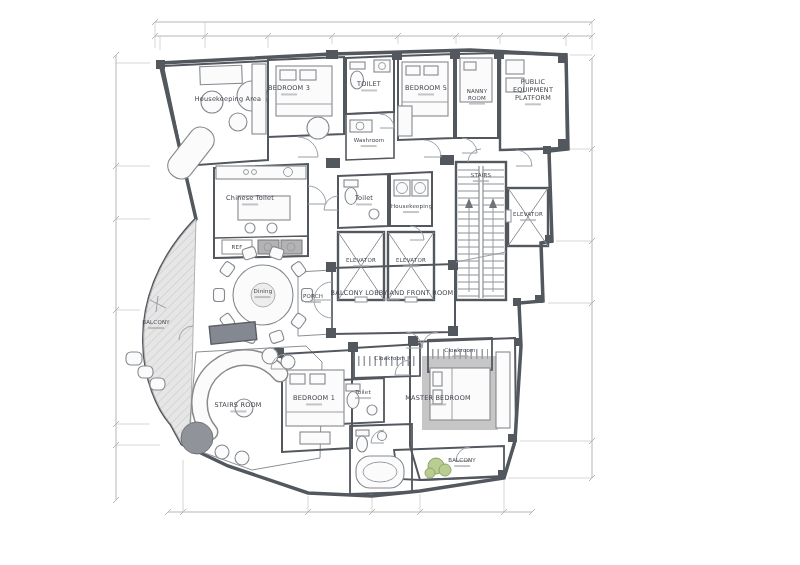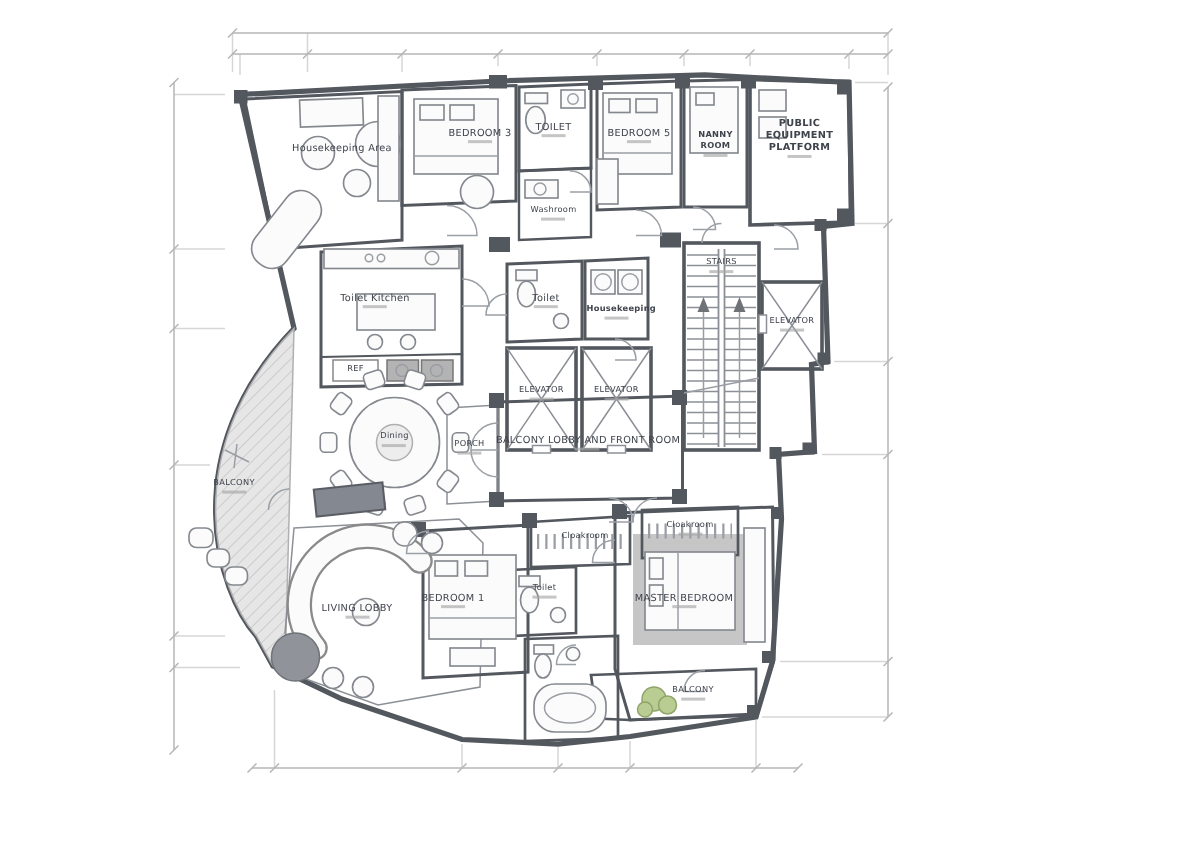--- a/index.html
+++ b/index.html
@@ -13,21 +13,21 @@
   .door{stroke:#9aa0a6;fill:none;stroke-width:1;}
   .dim{stroke:#b6b6b6;fill:none;stroke-width:1;}
   .ext{stroke:#d6d6d6;fill:none;stroke-width:1;}
   .furn{fill:#fbfbfb;stroke:#85898f;stroke-width:1.1;}
   .furnline{stroke:#9a9ea4;fill:none;stroke-width:1;}
   
   .lbl{position:absolute;transform:translate(-50%,-50%);text-align:center;
        color:var(--label,#3f434c);font-size:6.5px;line-height:1.25;letter-spacing:.2px;
        white-space:nowrap;}
   .lbl.tiny{font-size:5.5px;}
-  .lbl.wrap{white-space:normal;font-weight:bold;}
+  .lbl.wrap{white-space:normal;}
   .subbar{display:block;width:16px;height:2px;background:#a6a6a6;opacity:.65;margin:1px auto 0;}
 </style>
 </head>
 <body>
 
 <div id="stage">
 
 <svg width="800" height="565" viewBox="0 0 800 565">
   <defs>
     <pattern id="hatch" width="6" height="6" patternUnits="userSpaceOnUse" patternTransform="rotate(45)">
@@ -288,40 +288,40 @@
     <path class="door" d="M286,354 A15,15 0 0 0 271,369 L286,369"></path>
     <path class="door" d="M384,430 A13,13 0 0 0 371,443 L384,443"></path>
     <path class="door" d="M470,447 A14,14 0 0 0 456,461 L470,461"></path>
     <path class="door" d="M193,326 A14,14 0 0 0 179,340"></path>
   </g>
 </svg>
 
 <div class="lbl" style="left:228px;top:99px">
   <span>Housekeeping Area</span>
 </div>
-<div class="lbl" style="left:320px;top:90px">
+<div class="lbl" style="left:289px;top:90px">
   <span>BEDROOM 3</span><span class="subbar"></span>
 </div>
 <div class="lbl" style="left:369px;top:86px">
   <span>TOILET</span><span class="subbar"></span>
 </div>
 <div class="lbl tiny" style="left:369px;top:142px">
   <span>Washroom</span><span class="subbar"></span>
 </div>
 <div class="lbl" style="left:426px;top:90px">
   <span>BEDROOM 5</span><span class="subbar"></span>
 </div>
 <div class="lbl tiny wrap" style="left:477px;top:96px;width:36px">
   <span>NANNY ROOM</span><span class="subbar"></span>
 </div>
 <div class="lbl wrap" style="left:533px;top:92px;width:58px">
   <span>PUBLIC EQUIPMENT PLATFORM</span><span class="subbar"></span>
 </div>
 <div class="lbl" style="left:250px;top:200px">
-  <span>Toilet Kitchen</span><span class="subbar"></span>
+  <span>Chinese Toilet</span><span class="subbar"></span>
 </div>
 <div class="lbl tiny" style="left:237px;top:247px">
   <span>REF</span>
 </div>
 <div class="lbl" style="left:364px;top:200px">
   <span>Toilet</span><span class="subbar"></span>
 </div>
 <div class="lbl tiny wrap" style="left:411px;top:208px;width:40px">
   <span>Housekeeping</span><span class="subbar"></span>
 </div>
@@ -343,32 +343,32 @@
 <div class="lbl tiny" style="left:313px;top:298px">
   <span>PORCH</span><span class="subbar"></span>
 </div>
 <div class="lbl tiny" style="left:263px;top:293px">
   <span>Dining</span><span class="subbar"></span>
 </div>
 <div class="lbl tiny" style="left:156px;top:324px">
   <span>BALCONY</span><span class="subbar"></span>
 </div>
 <div class="lbl" style="left:238px;top:407px">
-  <span>LIVING LOBBY</span><span class="subbar"></span>
-</div>
-<div class="lbl" style="left:302px;top:400px">
+  <span>STAIRS ROOM</span><span class="subbar"></span>
+</div>
+<div class="lbl" style="left:314px;top:400px">
   <span>BEDROOM 1</span><span class="subbar"></span>
 </div>
 <div class="lbl tiny" style="left:363px;top:394px">
   <span>Toilet</span><span class="subbar"></span>
 </div>
 <div class="lbl tiny" style="left:390px;top:358px">
   <span>Cloakroom</span>
 </div>
-<div class="lbl" style="left:456px;top:400px">
+<div class="lbl" style="left:438px;top:400px">
   <span>MASTER BEDROOM</span><span class="subbar"></span>
 </div>
 <div class="lbl tiny" style="left:460px;top:352px">
   <span>Cloakroom</span><span class="subbar"></span>
 </div>
 <div class="lbl tiny" style="left:462px;top:462px">
   <span>BALCONY</span><span class="subbar"></span>
 </div>
 
 </div>

